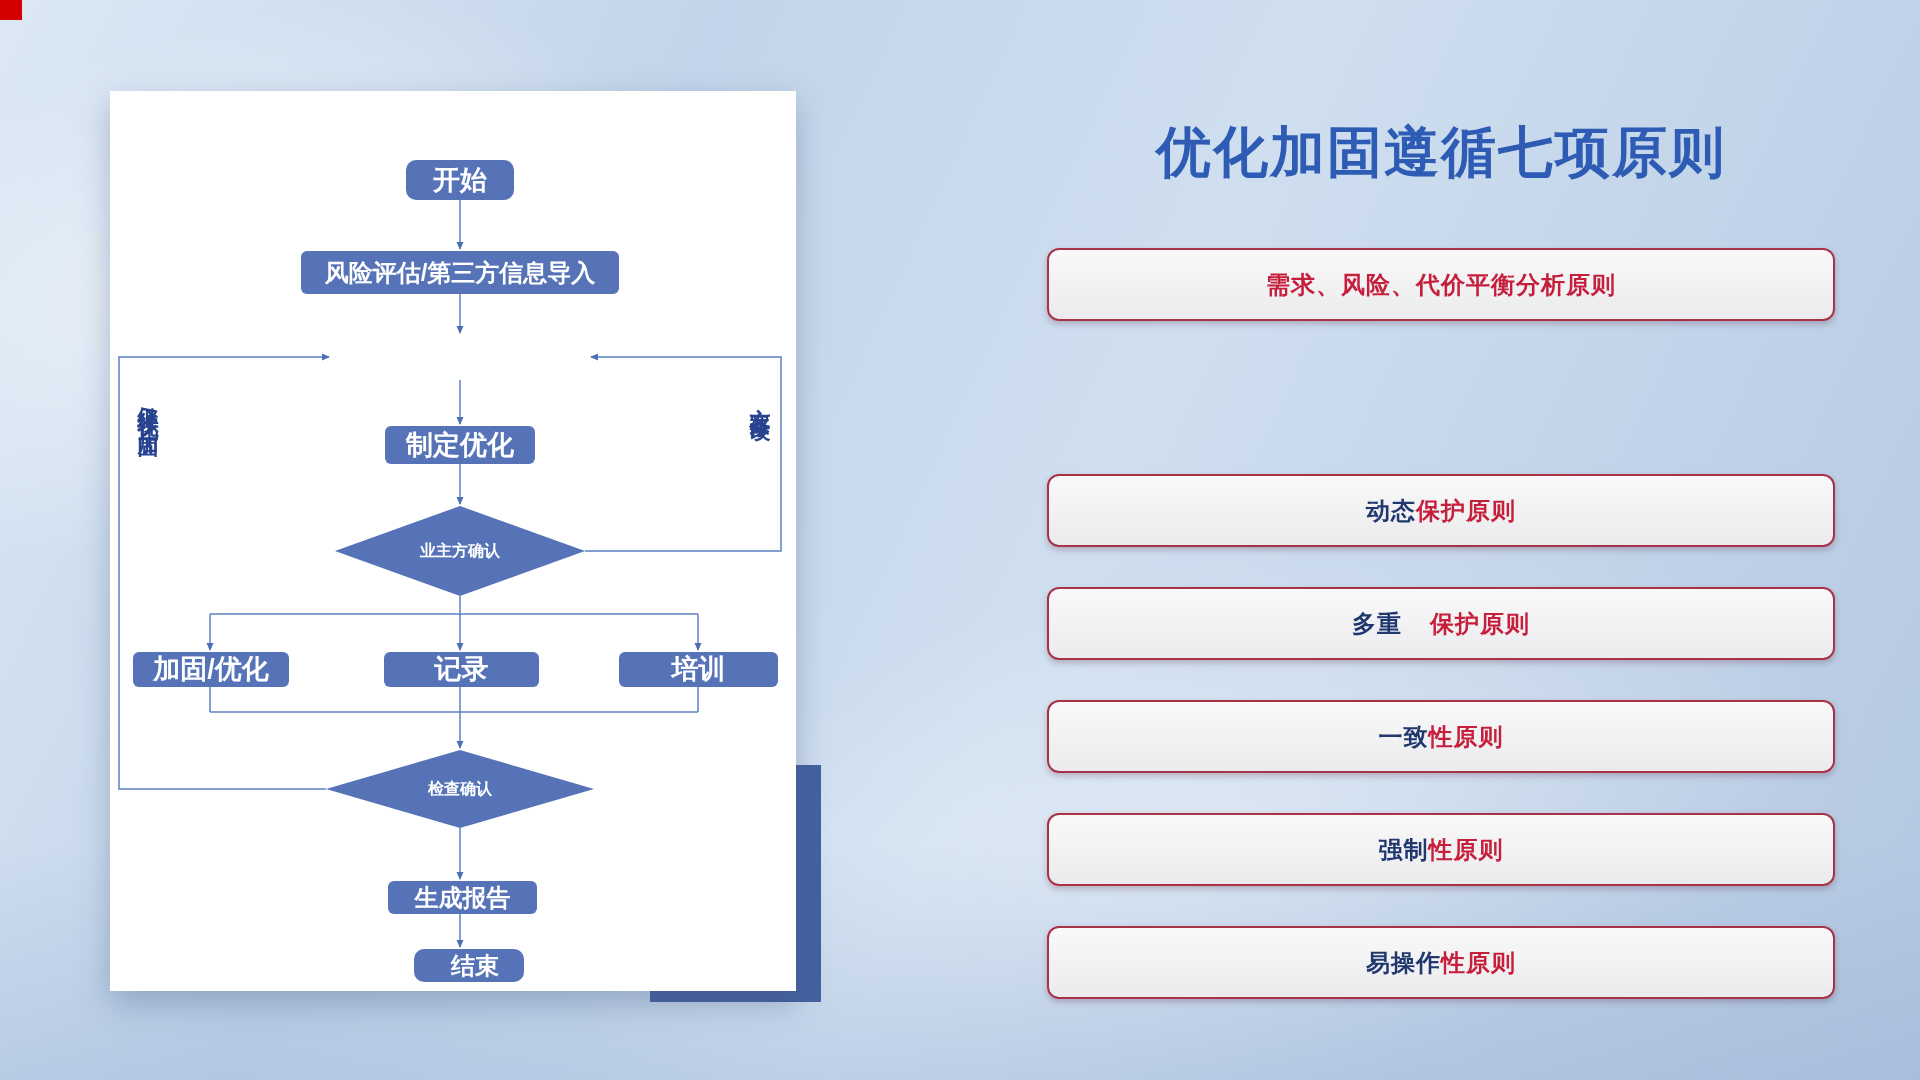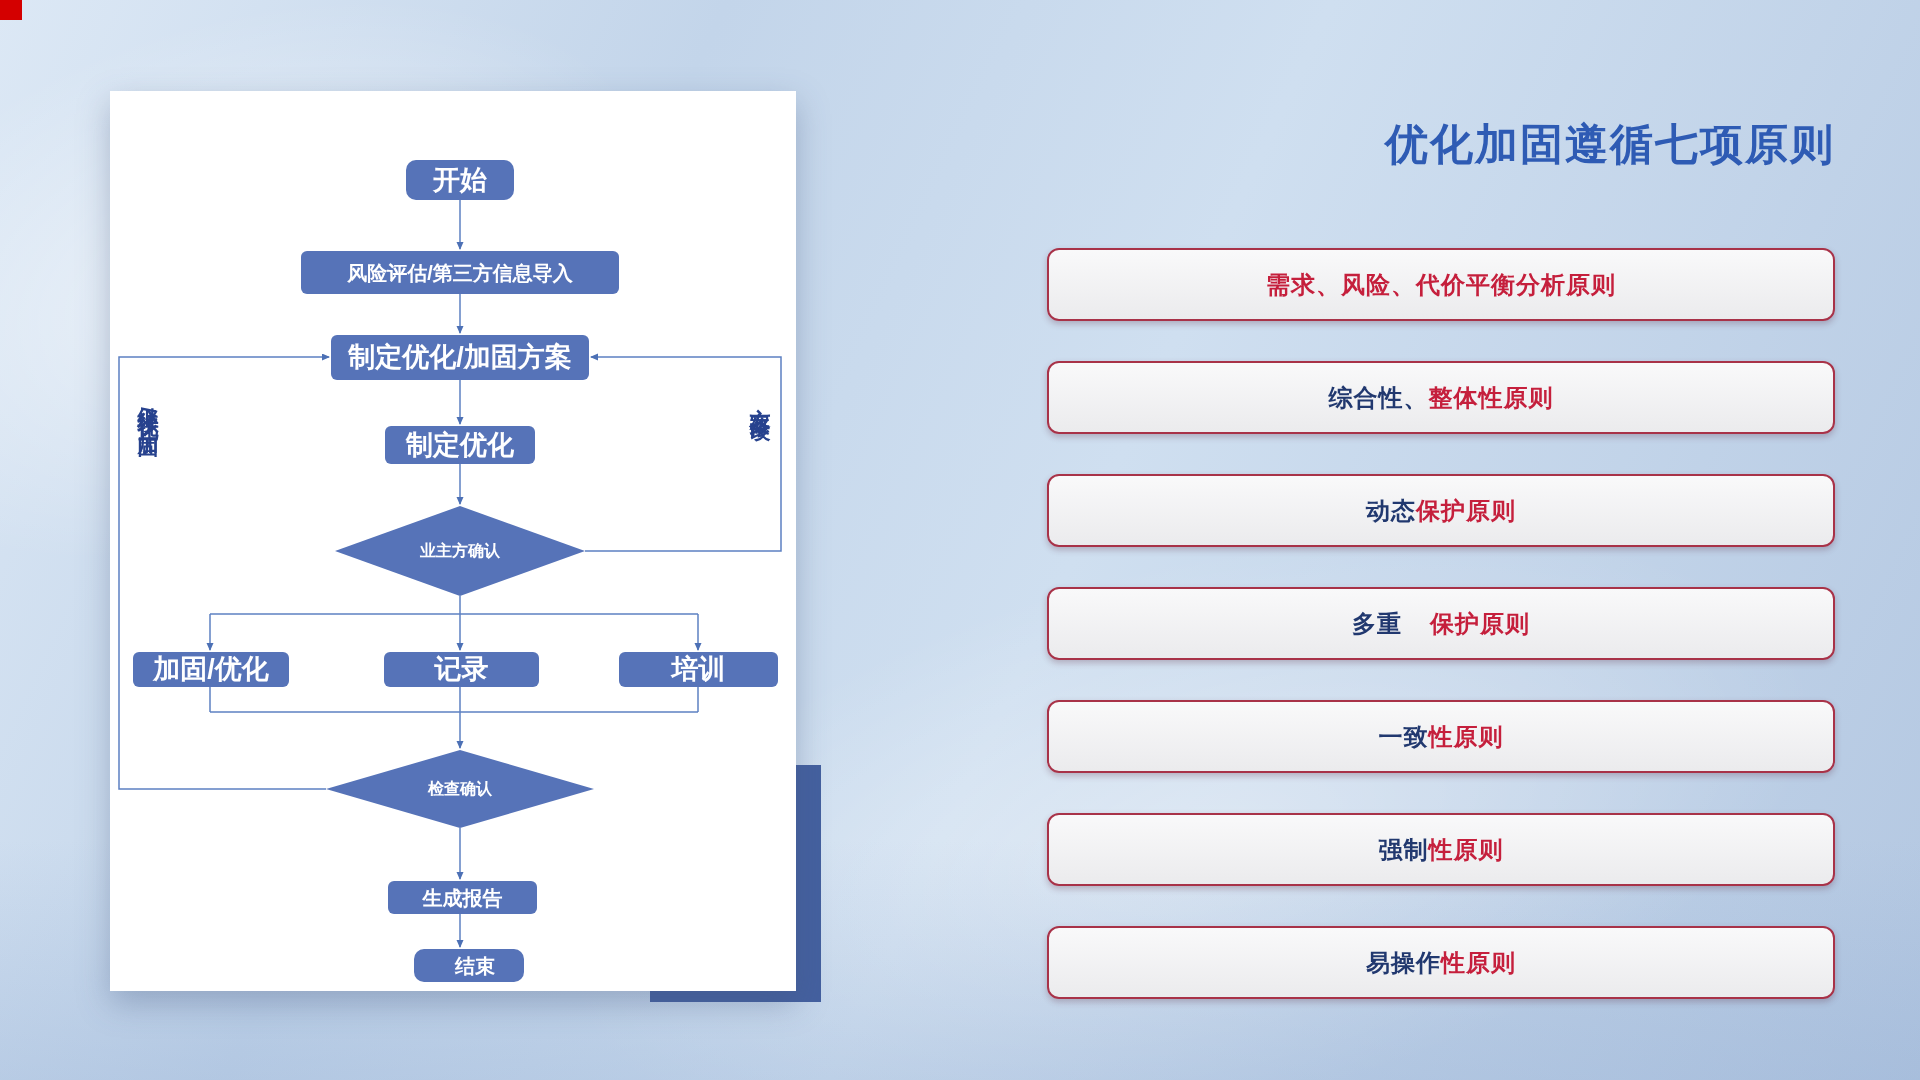--- a/index.html
+++ b/index.html
@@ -18,30 +18,30 @@
 
   .back-block{position:absolute;left:650px;top:765px;width:171px;height:237px;background:#44609f;}
   .card{position:absolute;left:110px;top:91px;width:686px;height:900px;background:#ffffff;
     box-shadow:0 12px 30px rgba(70,90,130,0.35);}
   .connectors{position:absolute;left:0;top:0;}
 
   .node{position:absolute;display:flex;align-items:center;justify-content:center;
     background:#5673b8;color:#ffffff;font-weight:600;font-size:27px;line-height:1;white-space:nowrap;}
   .node.pill{border-radius:10px;}
   .node.rect{border-radius:6px;}
-  .node.small{font-size:20px;}
+  .node.small{font-size:24px;}
   .diamond{position:absolute;background:#5673b8;
     clip-path:polygon(50% 0,100% 50%,50% 100%,0 50%);
     display:flex;align-items:center;justify-content:center;
     color:#ffffff;font-weight:600;font-size:16px;white-space:nowrap;}
   .vlabel{position:absolute;writing-mode:vertical-rl;color:#27428e;font-weight:700;
     font-size:21px;letter-spacing:4px;white-space:nowrap;}
 
-  .panel-title{position:absolute;left:1047px;top:116px;width:788px;margin:0;text-align:right;
-    font-size:43px;font-weight:800;color:#2e5bb4;letter-spacing:2px;}
+  .panel-title{position:absolute;left:1047px;top:116px;width:788px;margin:0;text-align:center;
+    font-size:55px;font-weight:800;color:#2e5bb4;letter-spacing:2px;}
   .principle{position:absolute;left:1047px;width:784px;height:69px;border-radius:12px;
     background:linear-gradient(180deg,#f9f9fa,#ebebed);
     border:2px solid #a83248;box-shadow:0 3px 6px rgba(90,40,60,0.28);
     display:flex;align-items:center;justify-content:center;
     font-size:24px;font-weight:600;letter-spacing:1px;white-space:nowrap;}
   .pfx{color:#21386f;}
   .sfx{color:#c51f3c;}
 </style>
 </head>
 <body>
@@ -84,21 +84,20 @@
         <path d="M216 698 L9 698 L9 266 L219 266" marker-end="url(#ah)"></path>
 
         <path d="M475 460 L671 460 L671 266 L481 266" marker-end="url(#ah)"></path>
       </g>
     </svg>
 
     <div class="node pill" style="left:296px;top:69px;width:108px;height:40px;">开始</div>
 
     <div class="node rect small" style="left:191px;top:160px;width:318px;height:43px;">风险评估/第三方信息导入</div>
 
-    <div class="node rect" style="left:221px;top:244px;width:258px;height:45px;">制定优化/加固方案</div>
 
     <div class="node rect" style="left:275px;top:335px;width:150px;height:38px;">制定优化</div>
 
     <div class="diamond" style="left:225px;top:415px;width:250px;height:90px;">业主方确认</div>
 
     <div class="node rect" style="left:23px;top:561px;width:156px;height:35px;">加固/优化</div>
 
     <div class="node rect" style="left:274px;top:561px;width:155px;height:35px;">记录</div>
 
     <div class="node rect" style="left:509px;top:561px;width:159px;height:35px;">培训</div>
@@ -113,24 +112,20 @@
 
     <div class="vlabel" style="left:636px;top:300px;">方案修改</div>
   </div>
 
   <h1 class="panel-title">优化加固遵循七项原则</h1>
 
   <div class="principle" style="top:248px;">
     <span class="pfx"></span>
       <span class="sfx">需求、风险、代价平衡分析原则</span>
   </div>
-  <div class="principle" style="top:361px;">
-    <span class="pfx">综合性、</span>
-      <span class="sfx">整体性原则</span>
-  </div>
   <div class="principle" style="top:474px;">
     <span class="pfx">动态</span>
       <span class="sfx">保护原则</span>
   </div>
   <div class="principle" style="top:587px;gap:28px;">
     <span class="pfx">多重</span>
       <span class="sfx">保护原则</span>
   </div>
   <div class="principle" style="top:700px;">
     <span class="pfx">一致</span>

